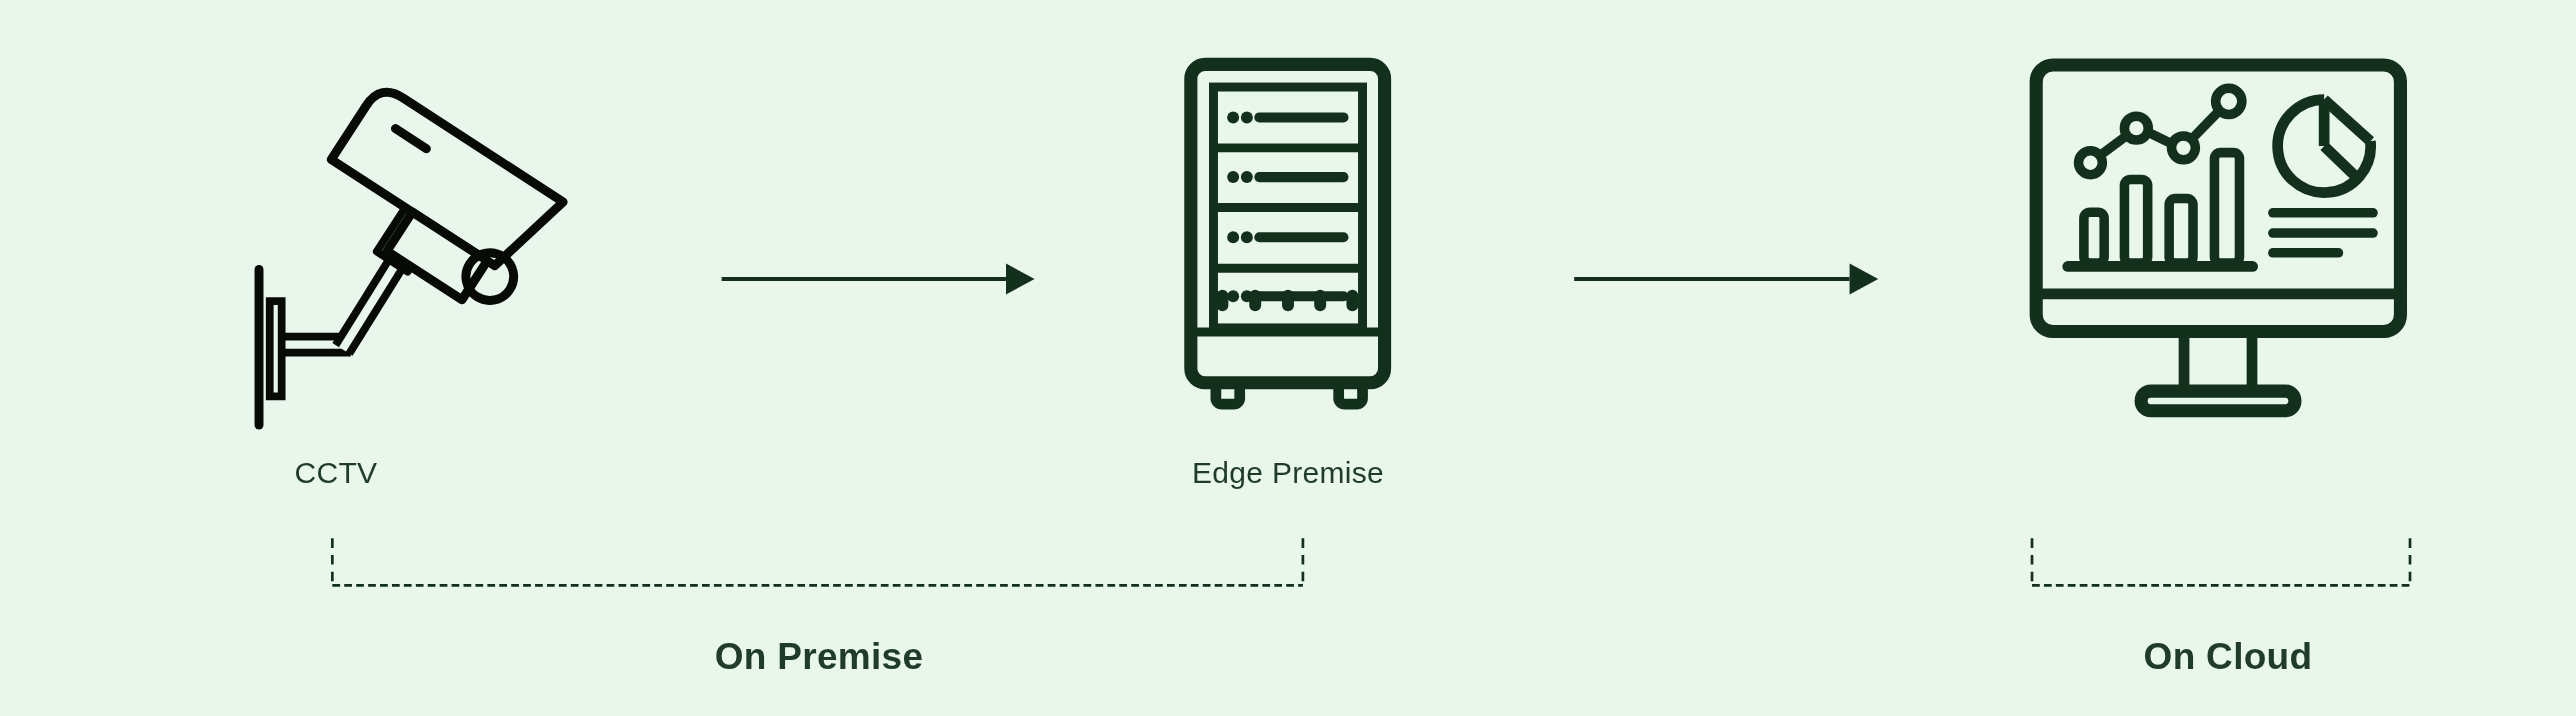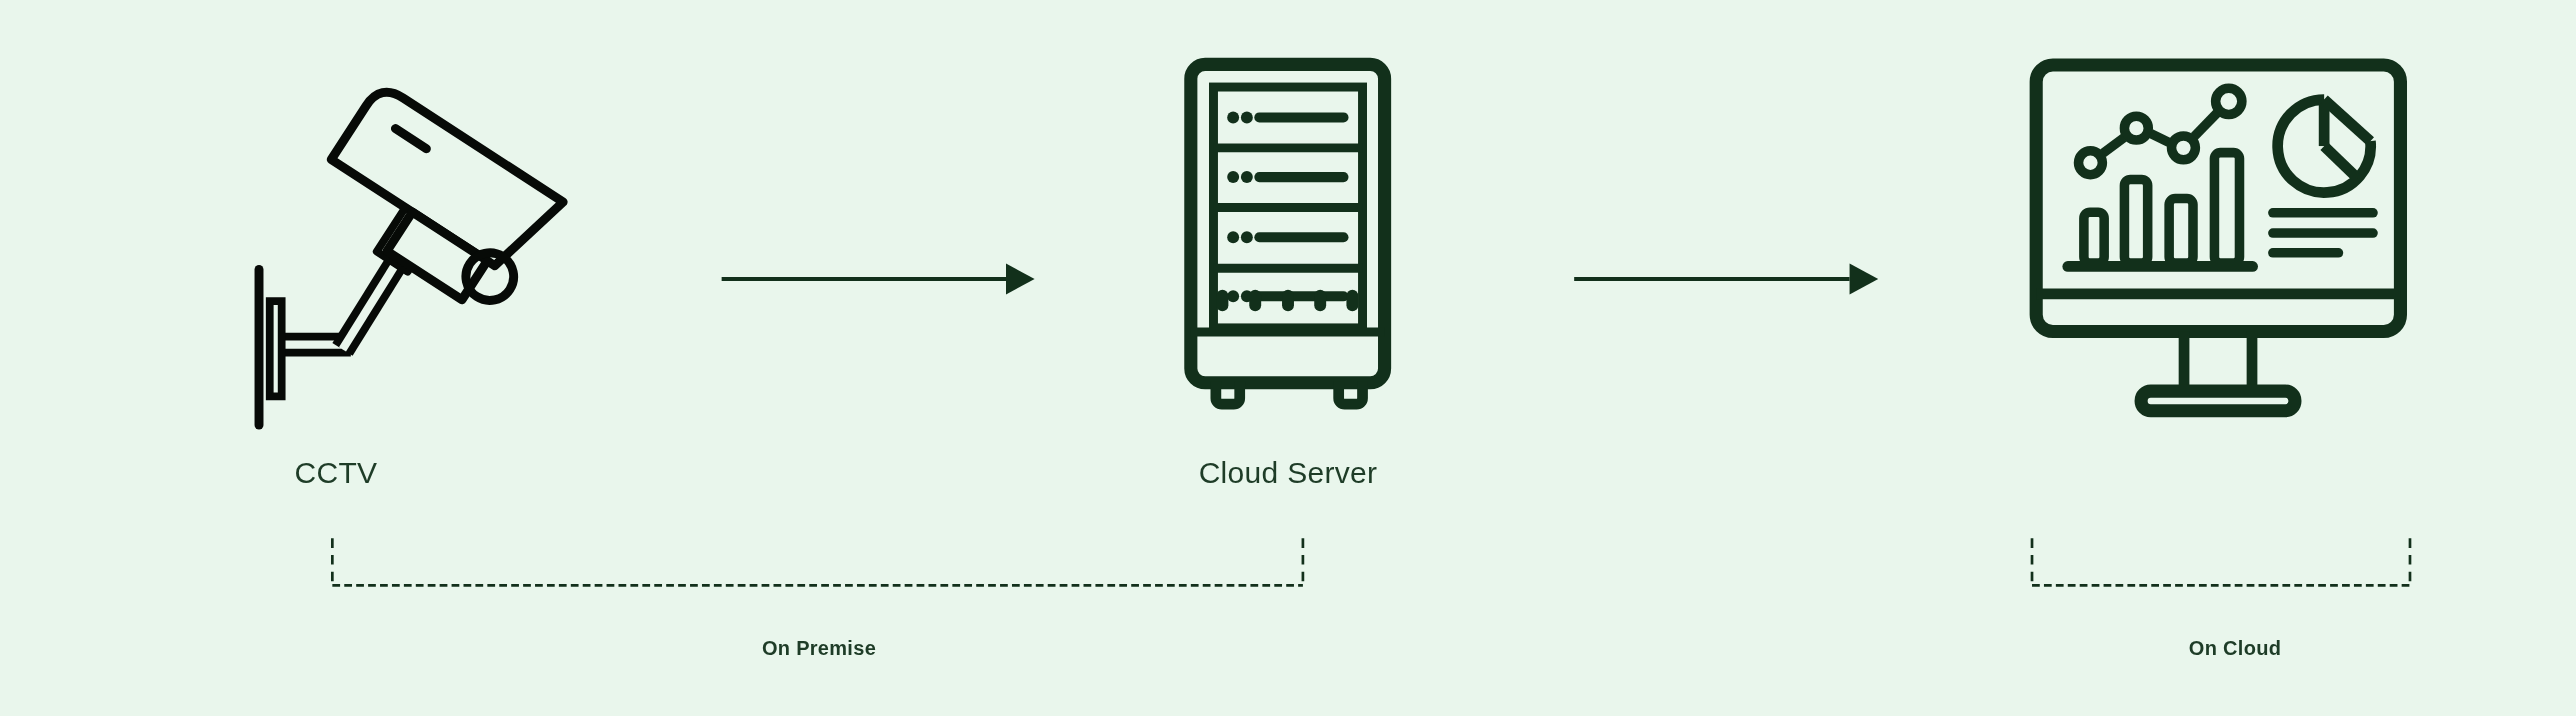--- a/index.html
+++ b/index.html
@@ -4,21 +4,21 @@
 <style>
   html,body{margin:0;padding:0;}
   body{font-family:"Liberation Sans","DejaVu Sans",sans-serif;}
   .canvas{position:relative;width:2576px;height:716px;overflow:hidden;padding-left:24px;}
   .node-label{
     position:absolute;top:458px;transform:translateX(-50%);
     font-size:30px;line-height:1;letter-spacing:0.3px;white-space:nowrap;
   }
   .zone-label{
     position:absolute;top:638px;transform:translateX(-50%);
-    font-size:20px;line-height:1;font-weight:700;letter-spacing:0.3px;white-space:nowrap;
+    font-size:37px;line-height:1;font-weight:700;letter-spacing:0.3px;white-space:nowrap;
   }
   svg{position:absolute;left:0;top:0;}
 </style>
 </head>
 <body>
 
 <div class="canvas" style="background: rgb(233, 246, 236);">
 
   <svg width="2576" height="716" viewBox="0 0 4320 1201">
 
@@ -131,19 +131,19 @@
       <path d="M2185 903 V982" stroke-width="4.5" stroke-dasharray="16 12"></path>
     </g>
     <g fill="none" stroke="#12301b">
       <path d="M3408 903 V982" stroke-width="4.5" stroke-dasharray="16 12"></path>
       <path d="M3408 982 H4042" stroke-width="4.5" stroke-dasharray="13 7"></path>
       <path d="M4042 903 V982" stroke-width="4.5" stroke-dasharray="16 12"></path>
     </g>
   </svg>
 
   <div class="node-label" style="left: 336px; color: rgb(30, 60, 39);">CCTV</div>
-  <div class="node-label" style="left: 1288px; color: rgb(30, 60, 39);">Cloud Server</div>
+  <div class="node-label" style="left: 1288px; color: rgb(30, 60, 39);">Edge Premise</div>
 
   <div class="zone-label" style="left: 819px; color: rgb(30, 60, 39);">On Premise</div>
-  <div class="zone-label" style="left: 2228px; color: rgb(30, 60, 39); margin-left: 7px;">On Cloud</div>
+  <div class="zone-label" style="left: 2228px; color: rgb(30, 60, 39);">On Cloud</div>
 
 </div>
 
 
 </body></html>

